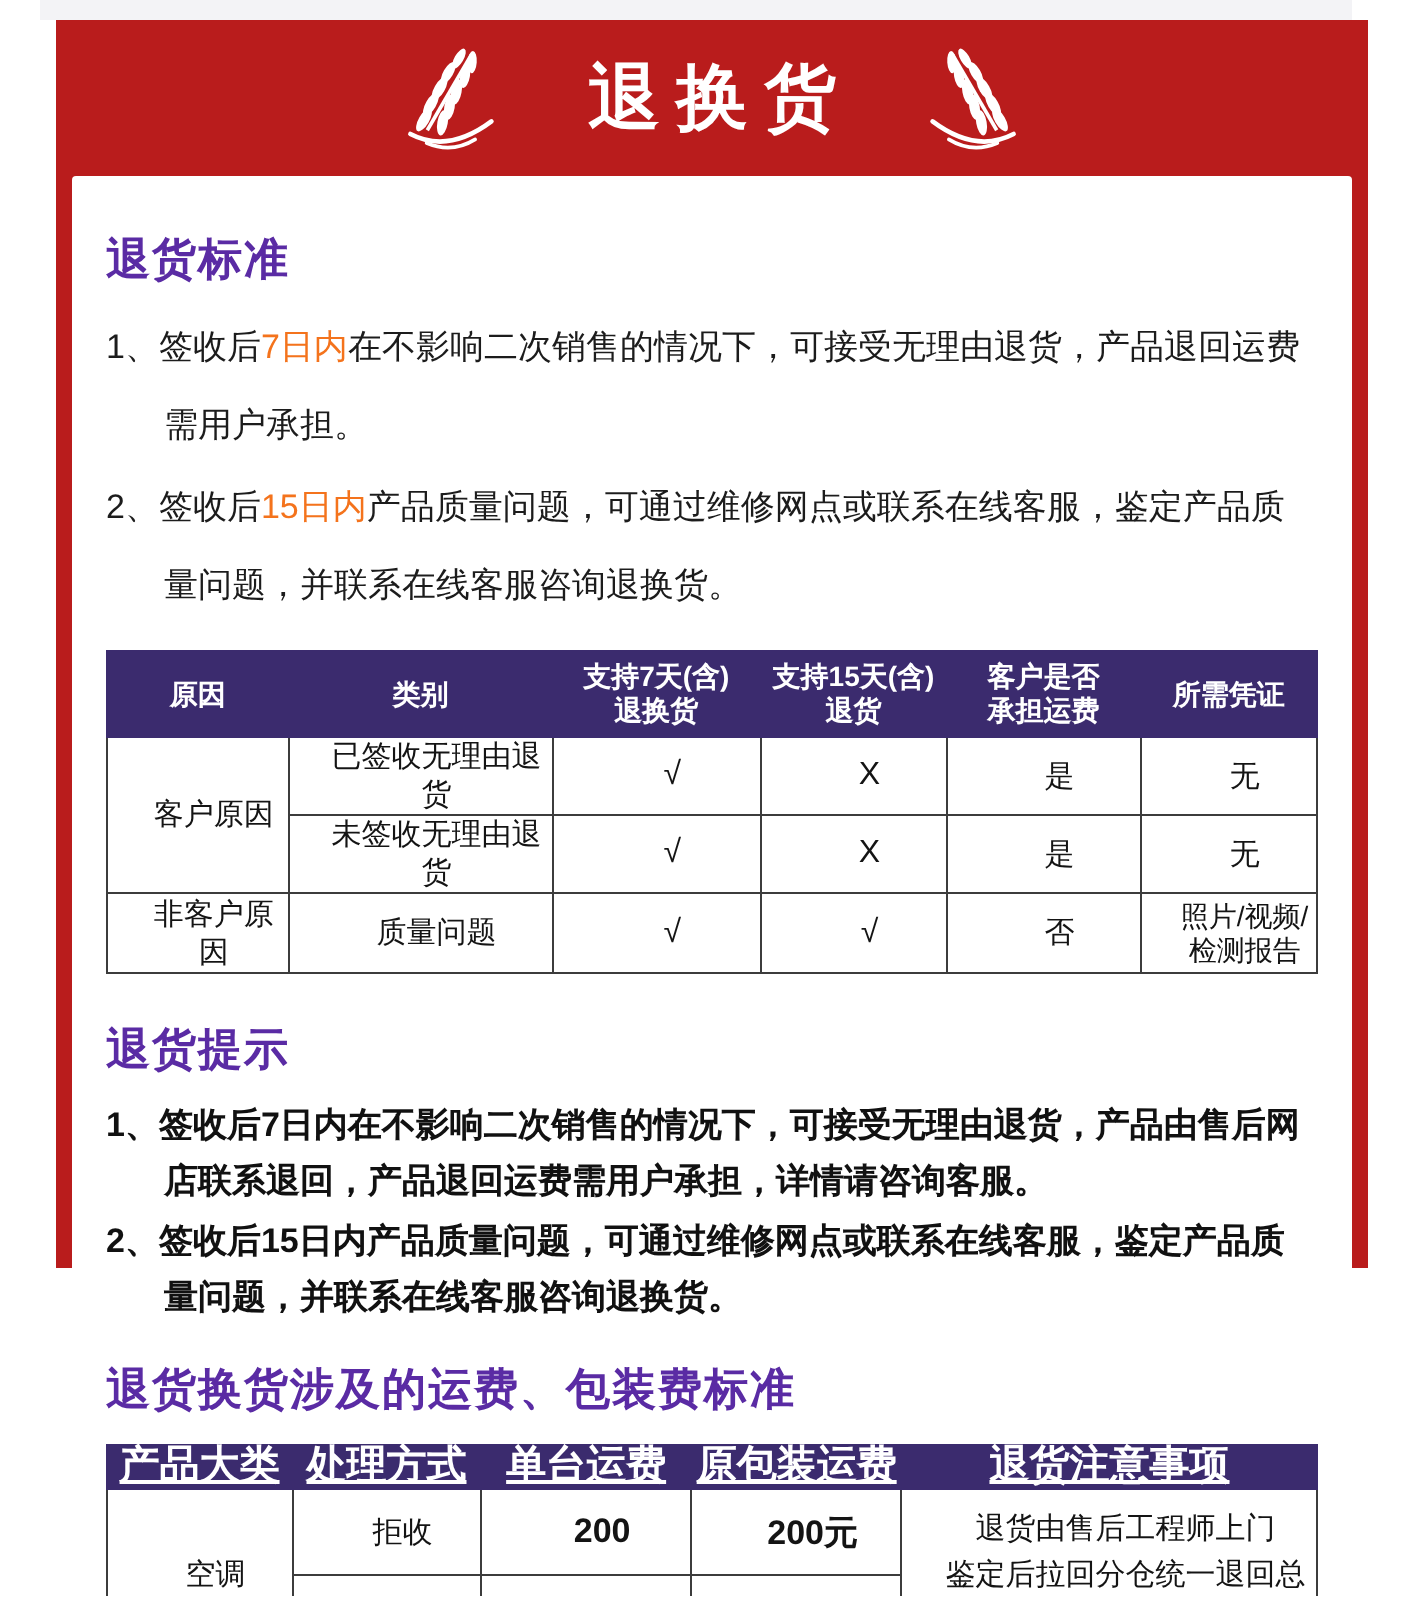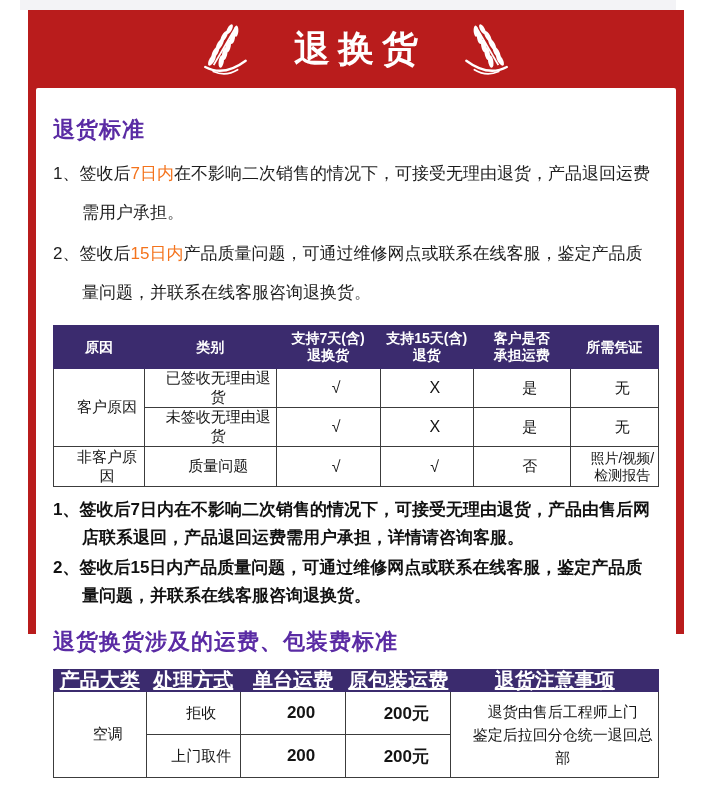--- a/index.html
+++ b/index.html
@@ -161,20 +161,21 @@
             <td>质量问题</td>
             <td class="mark">√</td>
             <td class="mark">√</td>
             <td>否</td>
             <td class="proof2">照片/视频/
 检测报告</td>
           </tr>
         </tbody>
       </table>
 
+      <div class="sec-heading h-tips">退货提示</div>
       <div class="plist">
         <div class="pitem-bold">1、签收后7日内在不影响二次销售的情况下，可接受无理由退货，产品由售后网店联系退回，产品退回运费需用户承担，详情请咨询客服。</div>
         <div class="pitem-bold">2、签收后15日内产品质量问题，可通过维修网点或联系在线客服，鉴定产品质量问题，并联系在线客服咨询退换货。</div>
       </div>
 
       <div class="sec-heading h-fees">退货换货涉及的运费、包装费标准</div>
 
       <table class="t2">
         <colgroup>
           <col style="width:15.3%">

